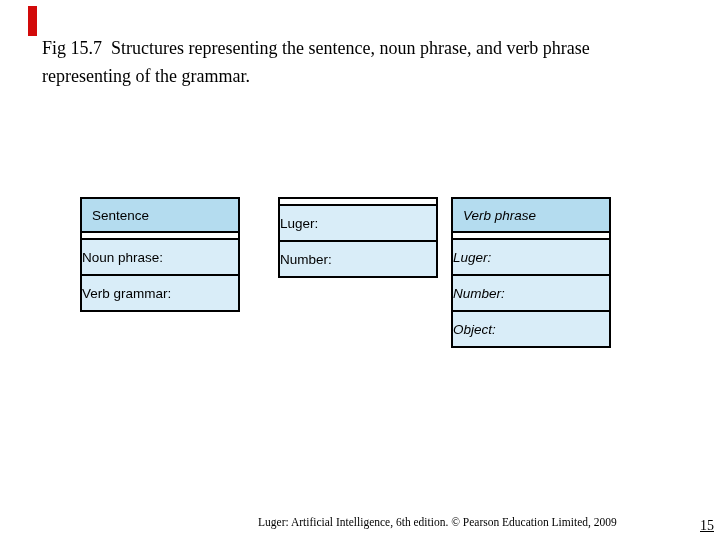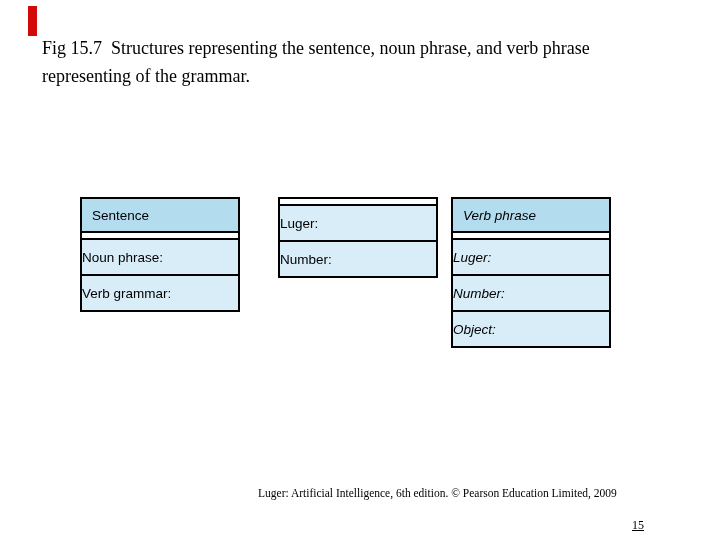--- a/index.html
+++ b/index.html
@@ -79,31 +79,31 @@
     border-bottom: 2px solid #000000;
     display: flex;
     align-items: center;
     padding-left: 0;
   }
   .record-field:last-child { border-bottom: none; }
 
   .footer {
     position: absolute;
     left: 258px;
-    top: 487px;
+    top: 516px;
     font-size: 11.5px;
     color: #000000;
     white-space: nowrap;
   }
 
   .page-number {
     position: absolute;
-    left: 632px;
+    left: 700px;
     top: 518px;
-    font-size: 12px;
+    font-size: 14px;
     color: #000000;
     text-decoration: underline;
   }
 </style>
 </head>
 <body>
 
 <div class="slide">
 
   <div class="accent-bar" style="background: rgb(210, 10, 10);"></div>

